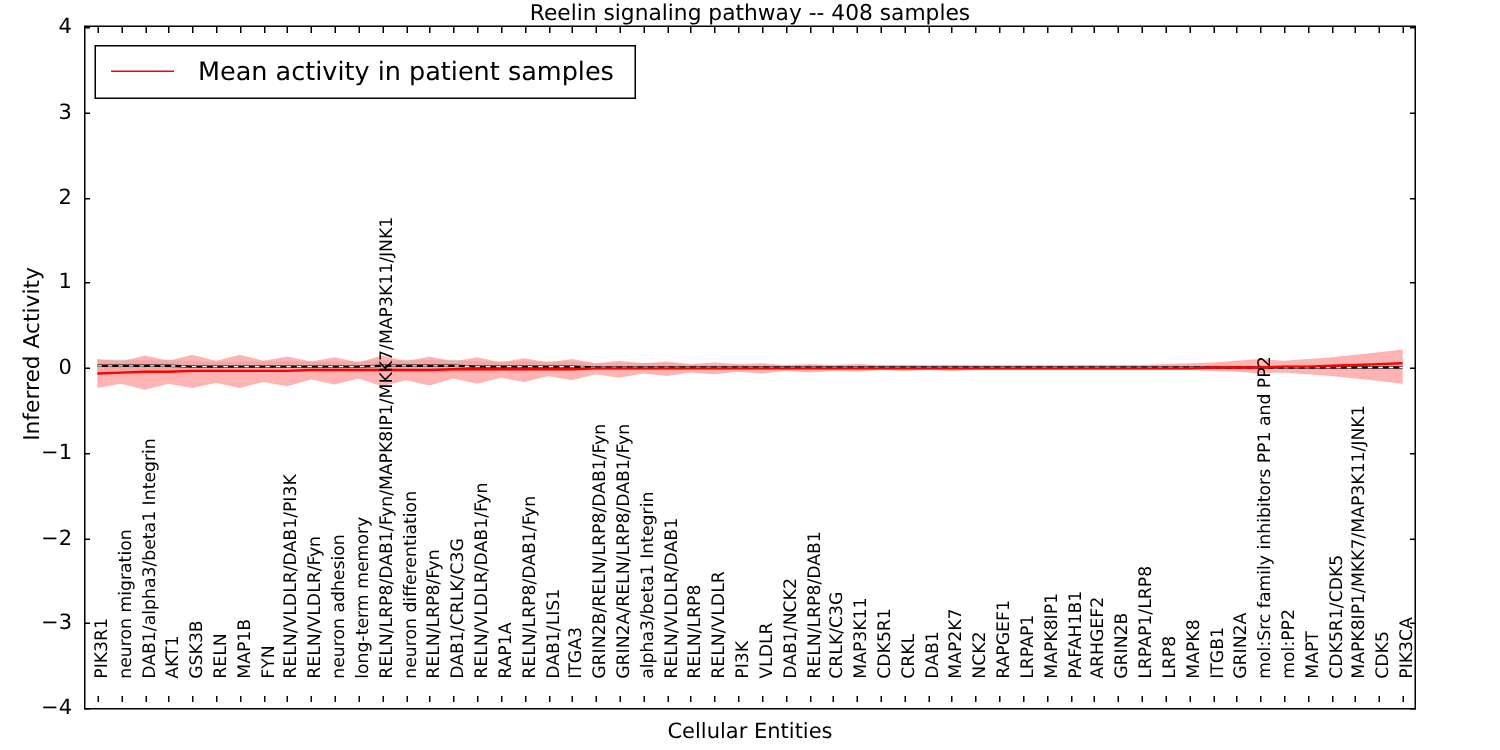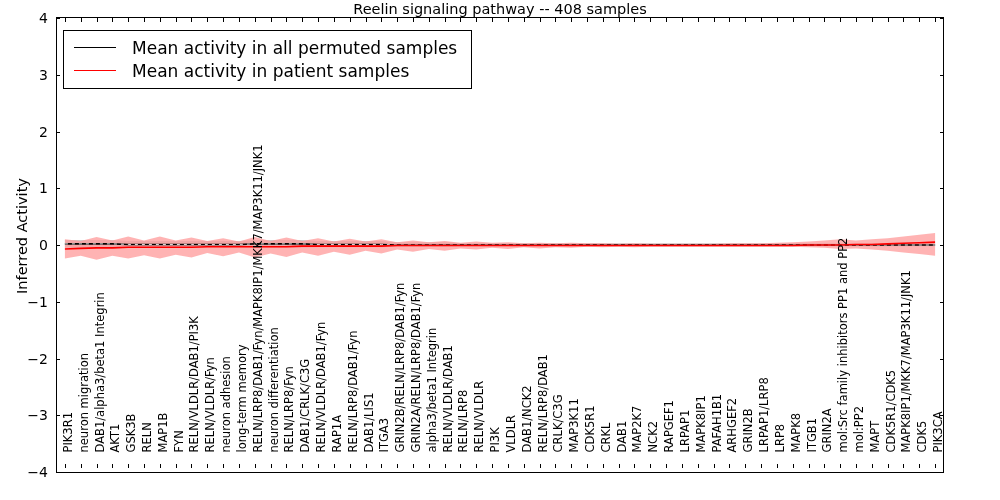--- a/index.html
+++ b/index.html
@@ -298,25 +298,22 @@
       <div class="xlab" style="left: 768.339px; bottom: 24px;">GRIN2A</div>
       <div class="xlab" style="left: 784.161px; bottom: 24px;">mol:Src family inhibitors PP1 and PP2</div>
       <div class="xlab" style="left: 799.982px; bottom: 24px;">mol:PP2</div>
       <div class="xlab" style="left: 815.804px; bottom: 24px;">MAPT</div>
       <div class="xlab" style="left: 831.625px; bottom: 24px;">CDK5R1/CDK5</div>
       <div class="xlab" style="left: 847.446px; bottom: 24px;">MAPK8IP1/MKK7/MAP3K11/JNK1</div>
       <div class="xlab" style="left: 863.268px; bottom: 24px;">CDK5</div>
       <div class="xlab" style="left: 879.089px; bottom: 24px;">PIK3CA</div>
     </div>
 
+  <div id="x-axis-label">Cellular Entities</div>
 
   <div id="legend">
-    <div class="legend-row">
-      <span class="legend-swatch"></span>
-      <span class="legend-text">Mean activity in all permuted samples</span>
-    </div>
     <div class="legend-row">
       <span class="legend-swatch red"></span>
       <span class="legend-text">Mean activity in patient samples</span>
     </div>
   </div>
 
 </div>
 
 </body></html>

